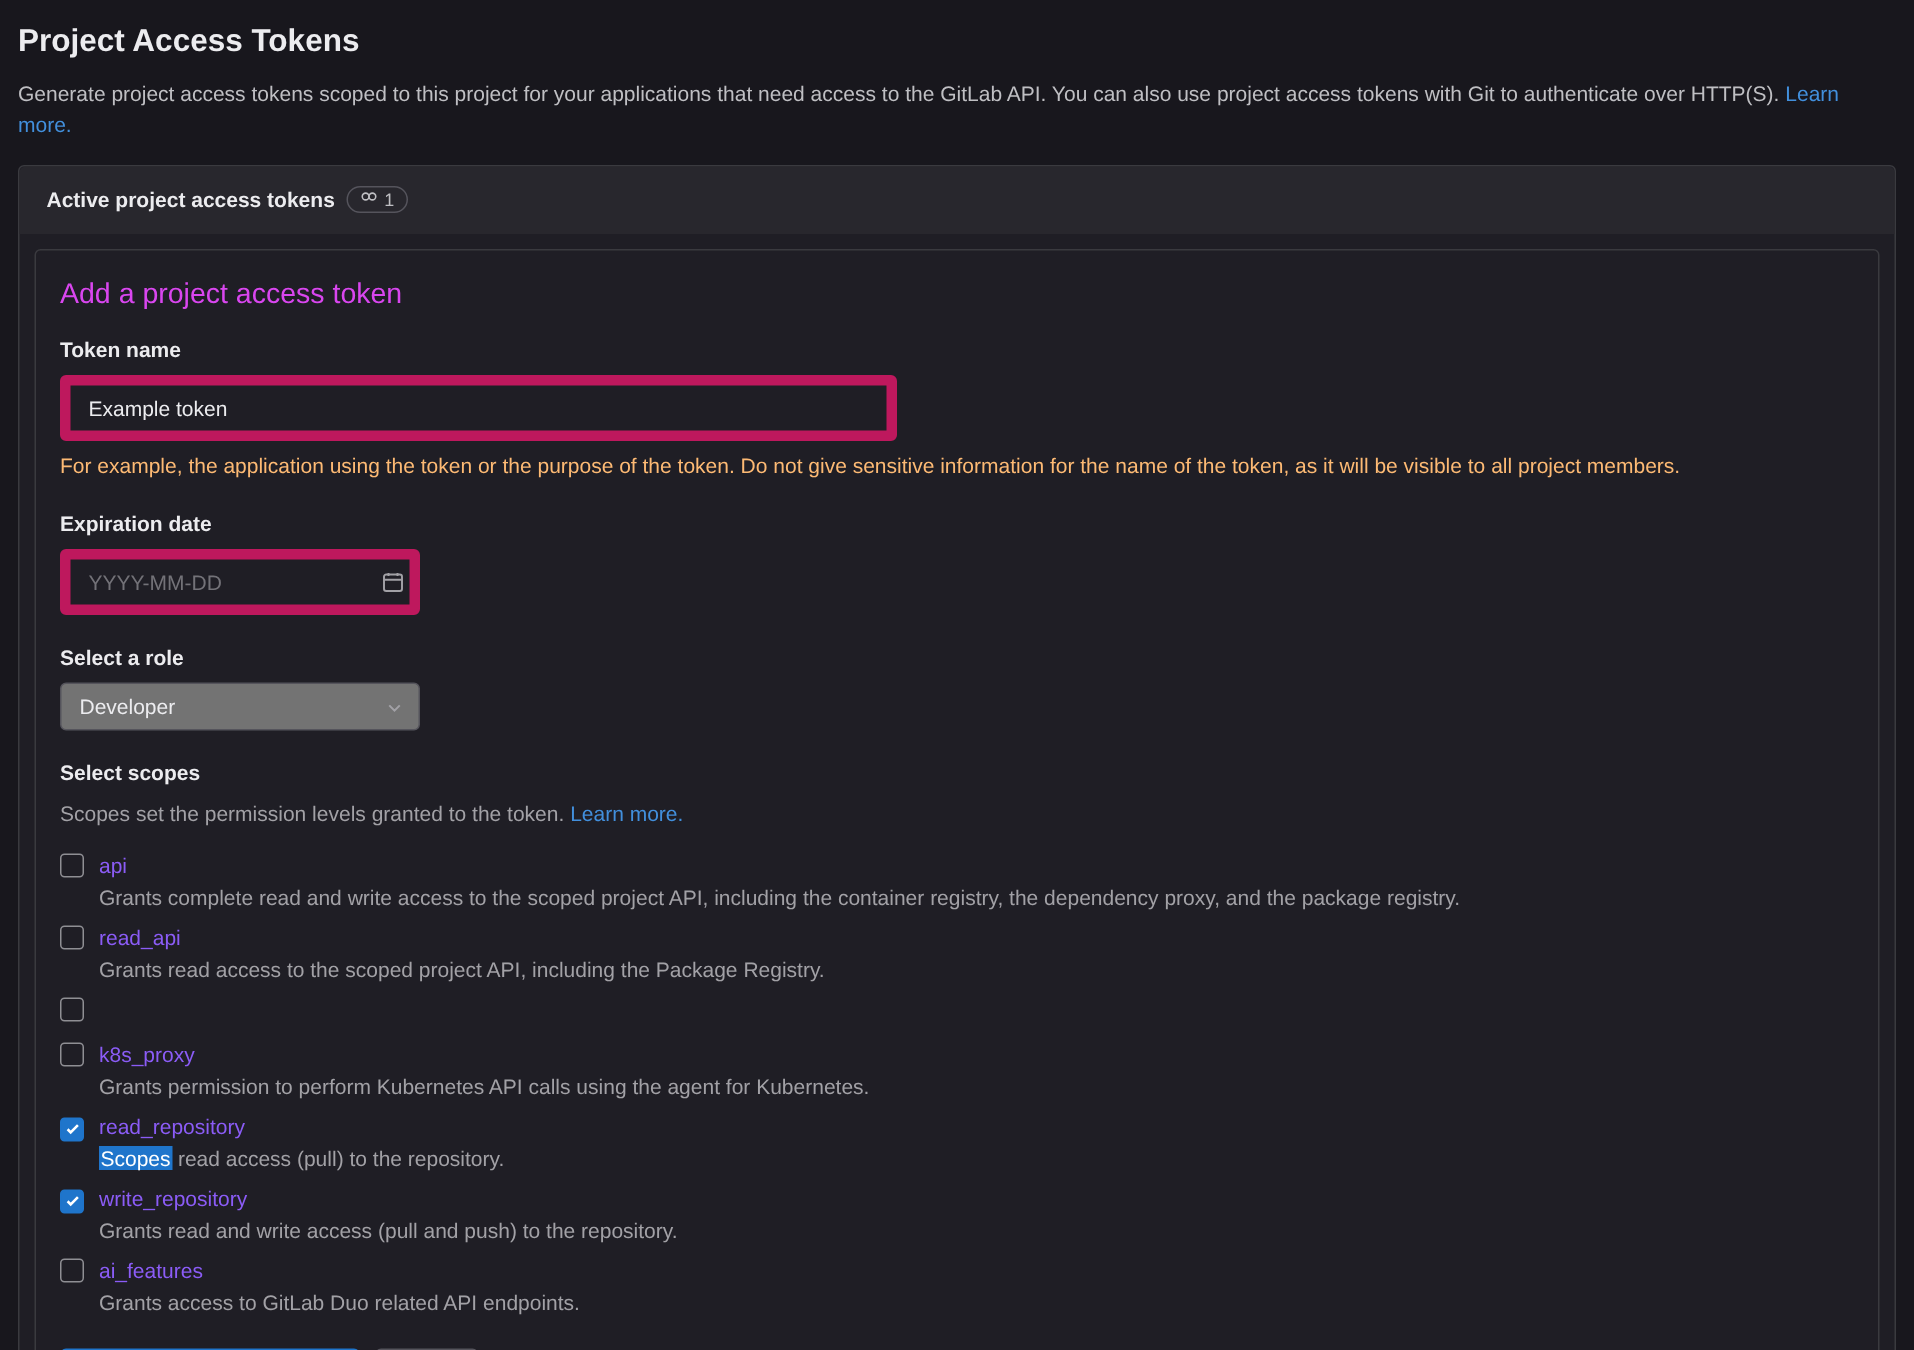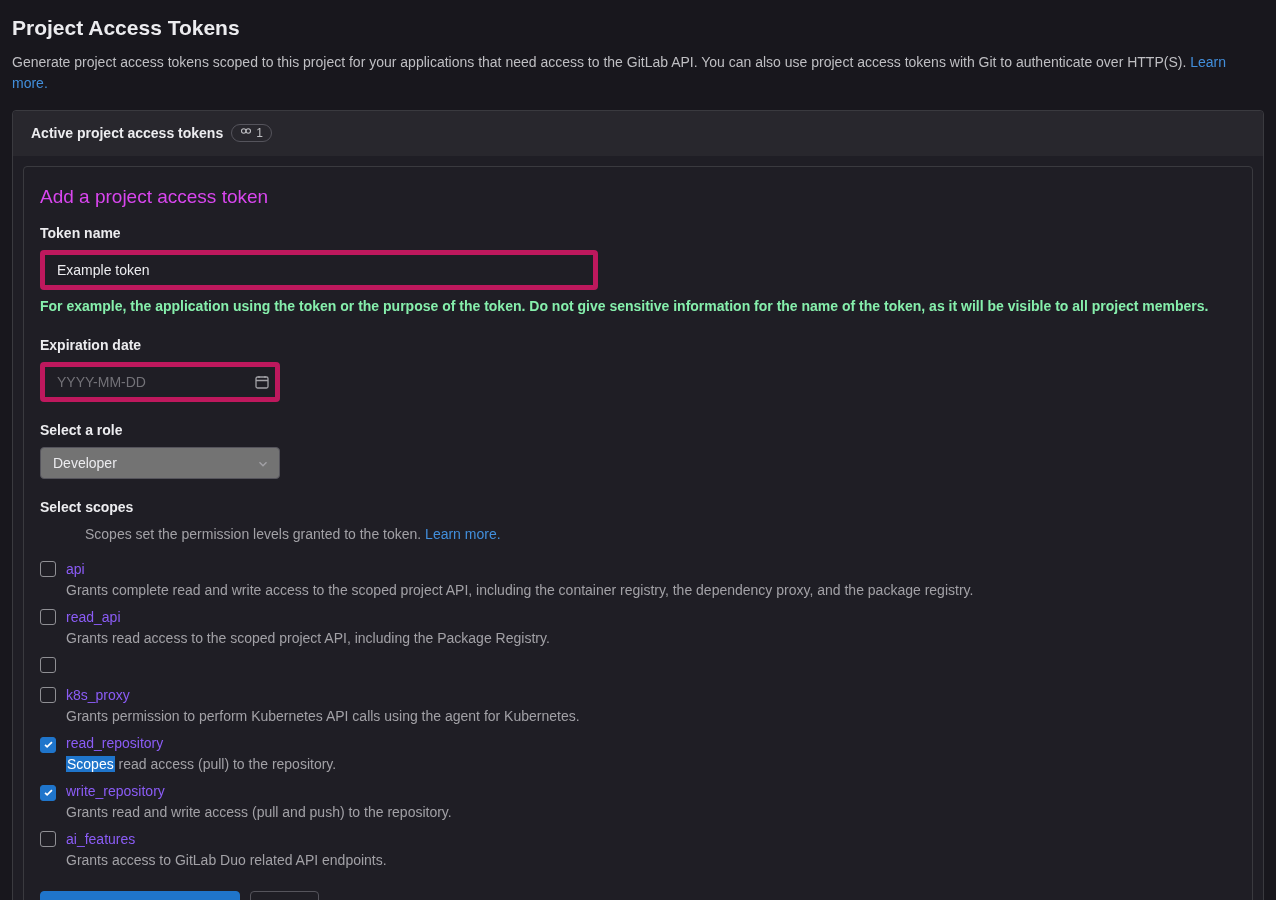--- a/index.html
+++ b/index.html
@@ -72,32 +72,31 @@
     background: #1f1e25;
   }
   .form-label {
     display: block;
     font-weight: 600;
     color: #ececef;
     margin-bottom: 6px;
   }
   input[type="text"] {
     background: #1f1e25;
-    border: 5px solid #be185d;
+    border: 7px solid #be185d;
     border-radius: 4px;
     padding: 7px 12px;
     color: #ececef;
     font-size: 14px;
     width: 558px;
   }
   .help-text {
-    color: #86efac;
+    color: #fdba74;
     margin-top: 6px;
     font-size: 14px;
-    font-weight: bold;
   }
   .form-group { margin-bottom: 18px; }
   .date-wrap {
     position: relative;
     width: 240px;
     border-radius: 15px;
   }
   .date-wrap input {
     width: 100%;
     padding-right: 34px;
@@ -131,21 +130,20 @@
     right: 10px; top: 50%;
     transform: translateY(-50%);
     width: 14px; height: 14px;
     color: #a2a1a6;
     pointer-events: none;
   }
   .scopes-intro {
     color: #a2a1a6;
     margin-top: 2px;
     margin-bottom: 14px;
-    margin-left: 45px;
   }
   .scope-row {
     display: flex;
     align-items: flex-start;
     gap: 10px;
     margin-bottom: 6px;
   }
   .scope-row .cb {
     flex: 0 0 auto;
     margin-top: 2px;

